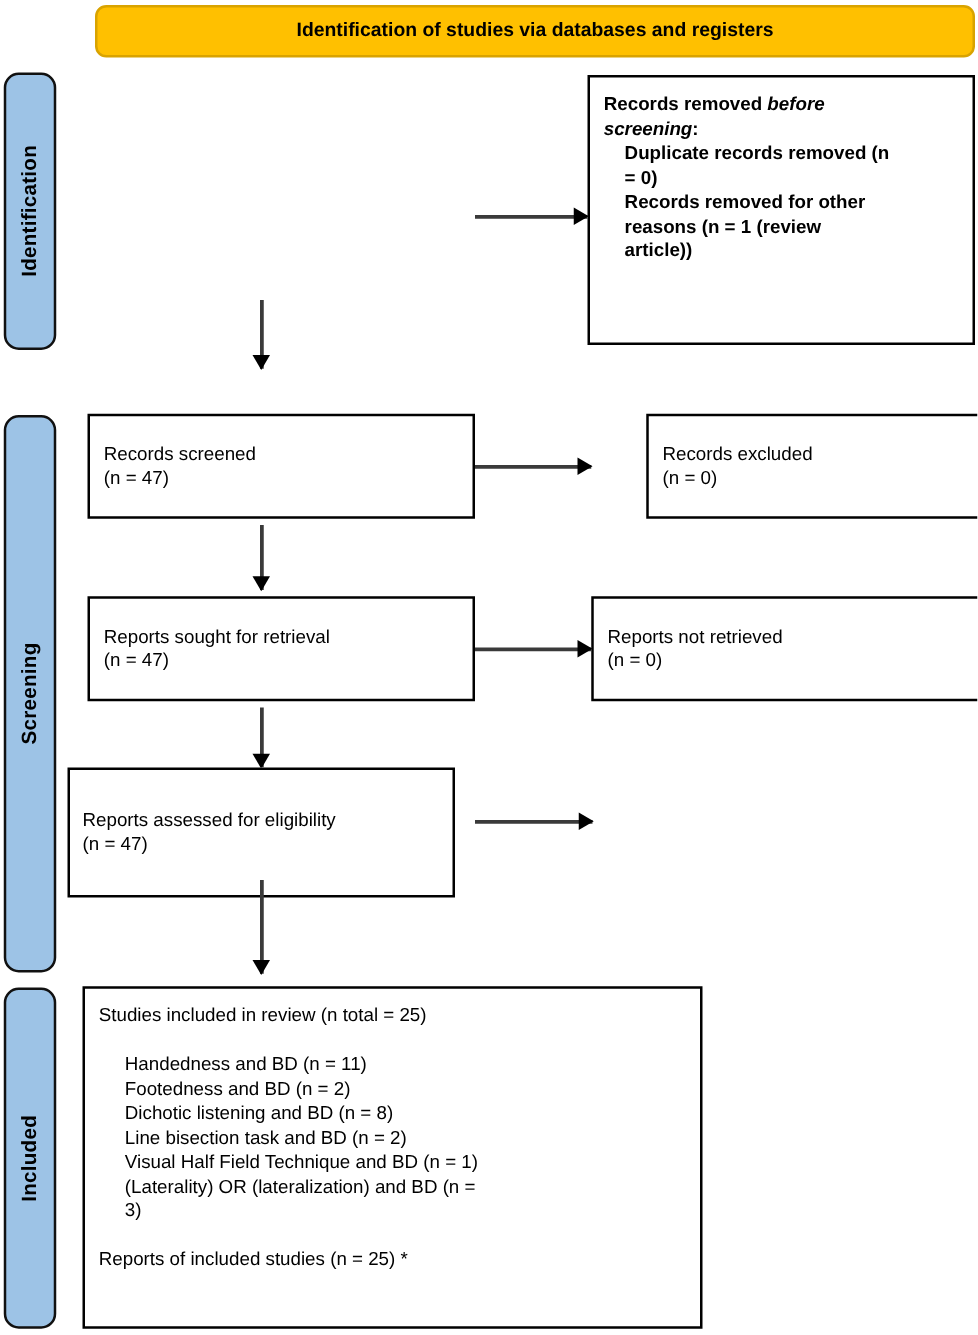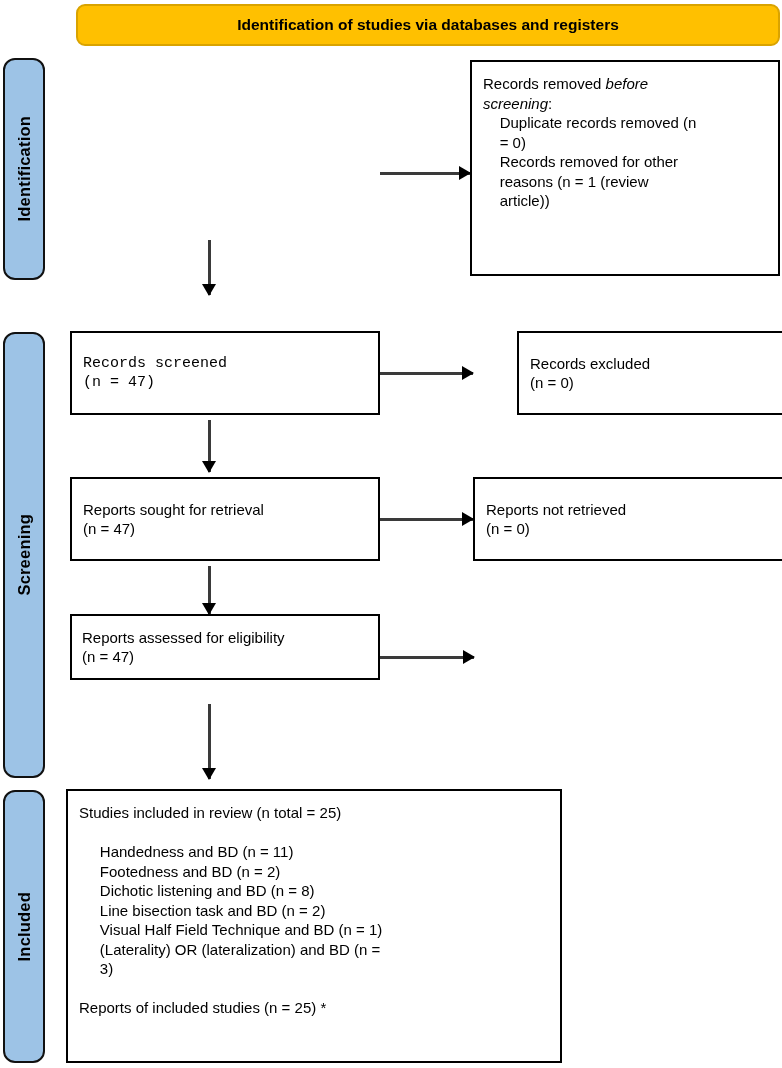--- a/index.html
+++ b/index.html
@@ -132,34 +132,34 @@
 
   <div class="phase-pill" style="left:3px; top:332px; width:42px; height:446px;">
     <span class="phase-label">Screening</span>
   </div>
 
   <div class="phase-pill" style="left:3px; top:790px; width:42px; height:273px;">
     <span class="phase-label">Included</span>
   </div>
 
 
-  <div class="flow-box top-align" style="left:470px; top:60px; width:310px; height:216px;">
+  <div class="flow-box top-align" style="left:470px; top:60px; width:310px; height:216px;font-weight:bold;">
     <span class="box-text pad-top"><span>Records removed </span><span class="ital">before</span><br><span class="ital">screening</span><span>:</span><span>
     Duplicate records removed (n
     = 0)
     Records removed for other
     reasons (n = 1 (review
     article))</span></span>
   </div>
 
   <div class="arrow-h" style="left:380px; top:172px; width:90px;"></div>
 
   <div class="arrow-v" style="left:208px; top:240px; height:55px;"></div>
 
-  <div class="flow-box" style="left:70px; top:331px; width:310px; height:84px;font-family:Liberation Mono, monospace;">
+  <div class="flow-box" style="left:70px; top:331px; width:310px; height:84px;">
     <span class="box-text">Records screened
 (n = 47)</span>
   </div>
 
   <div class="flow-box" style="left:473px; top:331px; width:305px; height:84px;margin-left:44px;">
     <span class="box-text">Records excluded
 (n = 0)</span>
   </div>
 
   <div class="arrow-h" style="left:380px; top:372px; width:93px;"></div>
@@ -173,21 +173,21 @@
 
   <div class="flow-box" style="left:473px; top:477px; width:323px; height:84px;">
     <span class="box-text">Reports not retrieved
 (n = 0)</span>
   </div>
 
   <div class="arrow-h" style="left:380px; top:518px; width:93px;"></div>
 
   <div class="arrow-v" style="left:208px; top:566px; height:48px;"></div>
 
-  <div class="flow-box" style="left:70px; top:614px; width:310px; height:66px;padding-left:10px;">
+  <div class="flow-box" style="left:54px; top:614px; width:310px; height:104px;padding-left:10px;">
     <span class="box-text">Reports assessed for eligibility
 (n = 47)</span>
   </div>
 
 
   <div class="arrow-h" style="left:380px; top:656px; width:94px;"></div>
 
   <div class="arrow-v" style="left:208px; top:704px; height:75px;"></div>
 
   <div class="flow-box top-align" style="left:66px; top:789px; width:496px; height:274px;">

